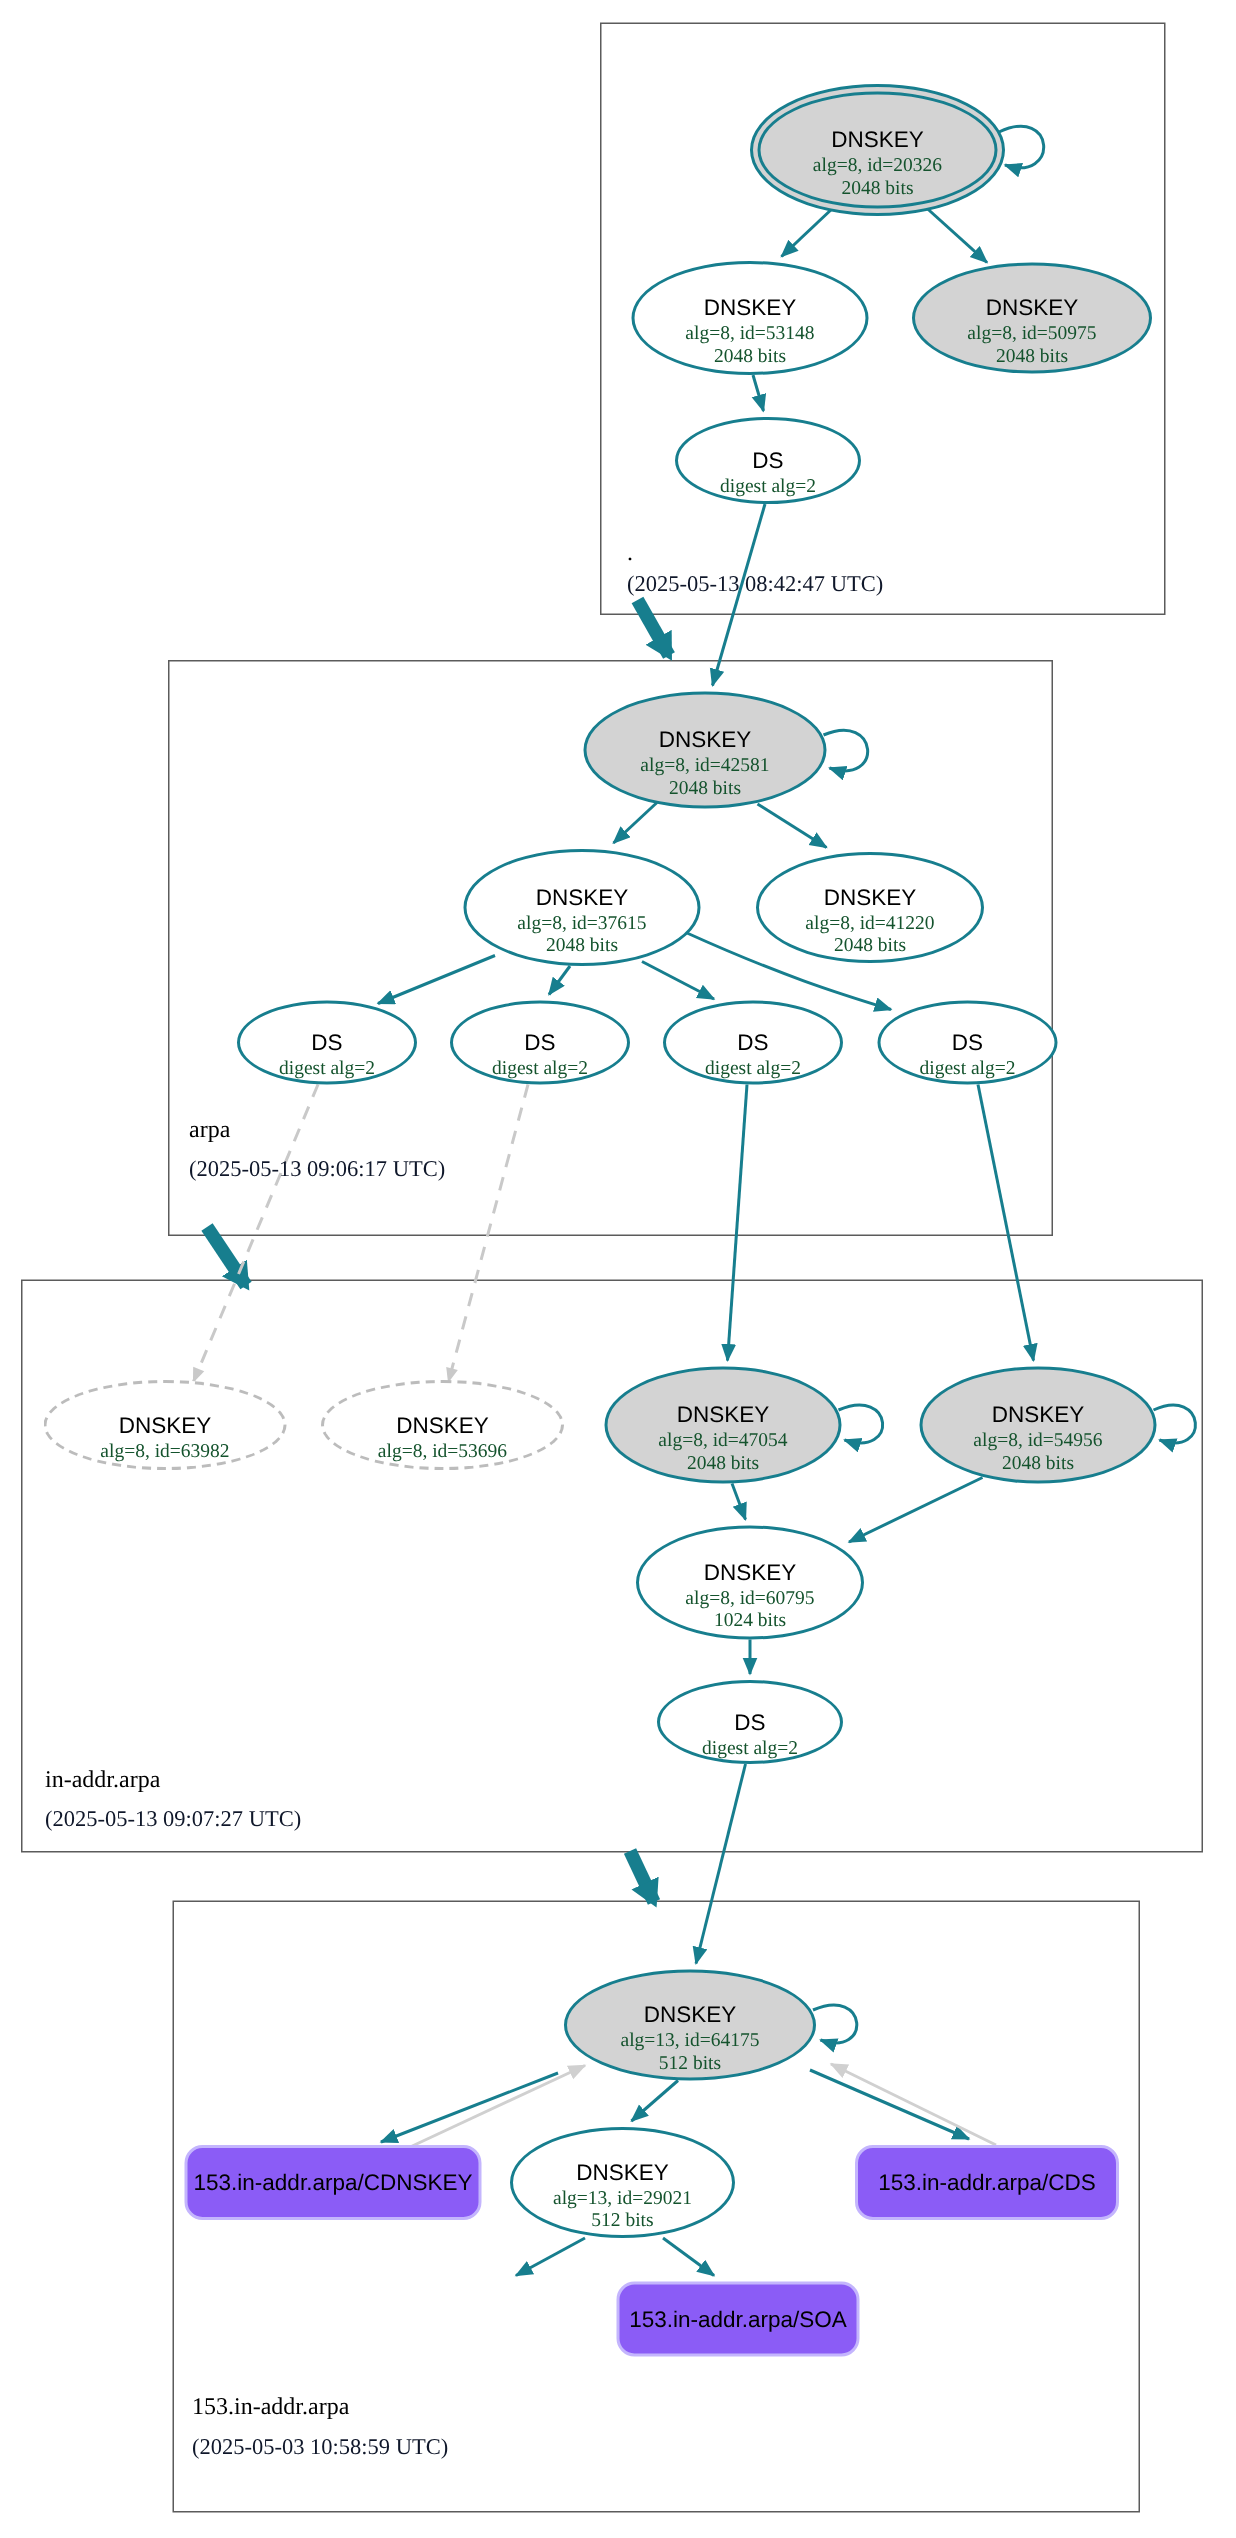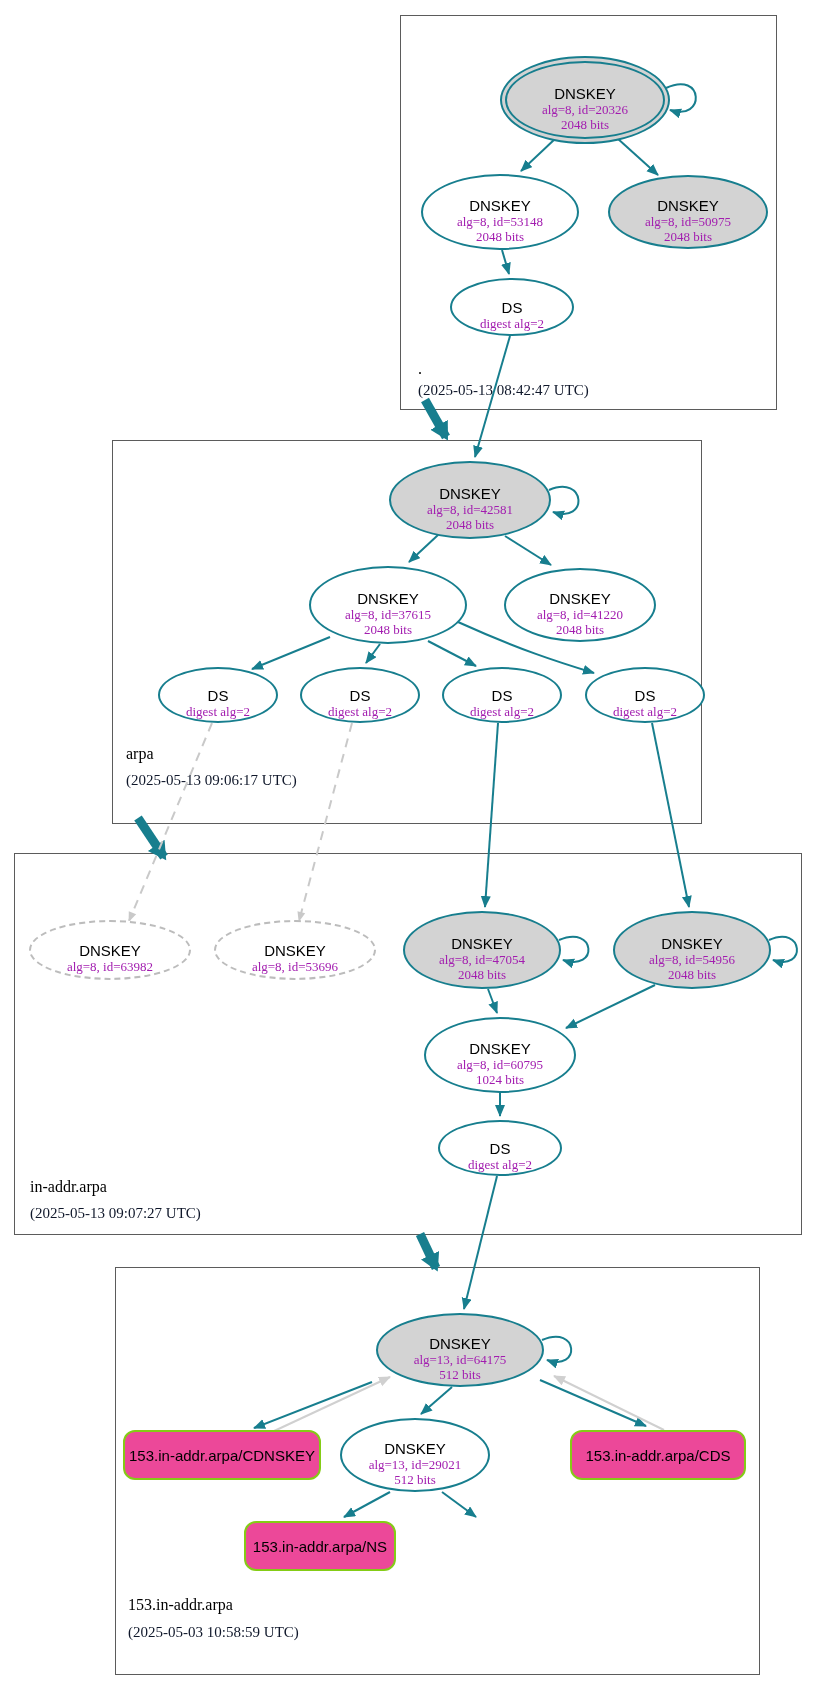--- a/index.html
+++ b/index.html
@@ -6,22 +6,22 @@
   #canvas{position:relative;width:824px;height:1692px;background:#ffffff;overflow:hidden;
           font-family:"Liberation Serif", serif;}
   .zone-box{position:absolute;border:1px solid #5b5b5b;background:transparent;}
   #edges{position:absolute;left:0;top:0;width:824px;height:1692px;pointer-events:none;}
   .node{position:absolute;display:flex;flex-direction:column;align-items:center;justify-content:center;
         border:2px solid #177e8e;border-radius:50%;background:#ffffff;text-align:center;box-sizing:border-box;}
   .node.gray{background:#d3d3d3;}
   .node.double::before{content:"";position:absolute;inset:3px;border:2px solid #177e8e;border-radius:50%;}
   .node.dashed{border:2px dashed #bcbcbc;background:#ffffff;}
   .node .title{font-family:"Liberation Sans", sans-serif;font-size:15px;line-height:17px;color:#000;margin-top:16px;}
-  .node .detail{font-family:"Liberation Serif", serif;font-size:13px;line-height:15px;color:#a21caf;}
-  .rrset{position:absolute;border:2px solid #84cc16;border-radius:12px;background:#ec4899;
+  .node .detail{font-family:"Liberation Serif", serif;font-size:13px;line-height:15px;color:#14532d;}
+  .rrset{position:absolute;border:2px solid #c4b5fd;border-radius:12px;background:#8b5cf6;
          display:flex;align-items:center;justify-content:center;box-sizing:border-box;
          font-family:"Liberation Sans", sans-serif;font-size:15px;color:#000;}
   .zone-label{position:absolute;font-family:"Liberation Serif", serif;font-size:16px;color:#000;}
   .zone-ts{position:absolute;font-family:"Liberation Serif", serif;font-size:15px;color:#0f172a;}
 </style>
 </head>
 <body>
 
 <div id="canvas">
 
@@ -180,19 +180,19 @@
     <span>153.in-addr.arpa/CDNSKEY</span>
   </div>
   <div class="node" style="left:340px;top:1418px;width:150px;height:74px;">
     <div class="title">DNSKEY</div>
     <div class="detail">alg=13, id=29021</div>
     <div class="detail">512 bits</div>
   </div>
   <div class="rrset" style="left:570px;top:1430px;width:176px;height:50px;">
     <span>153.in-addr.arpa/CDS</span>
   </div>
-  <div class="rrset" style="left:244px;top:1521px;width:152px;height:50px;">
-    <span>153.in-addr.arpa/NS</span>
+  <div class="rrset" style="left:411px;top:1521px;width:162px;height:50px;">
+    <span>153.in-addr.arpa/SOA</span>
   </div>
   <div class="zone-label" style="left:128px;top:1596px;">153.in-addr.arpa</div>
   <div class="zone-ts" style="left:128px;top:1624px;">(2025-05-03 10:58:59 UTC)</div>
 
 </div>
 
 </body></html>

